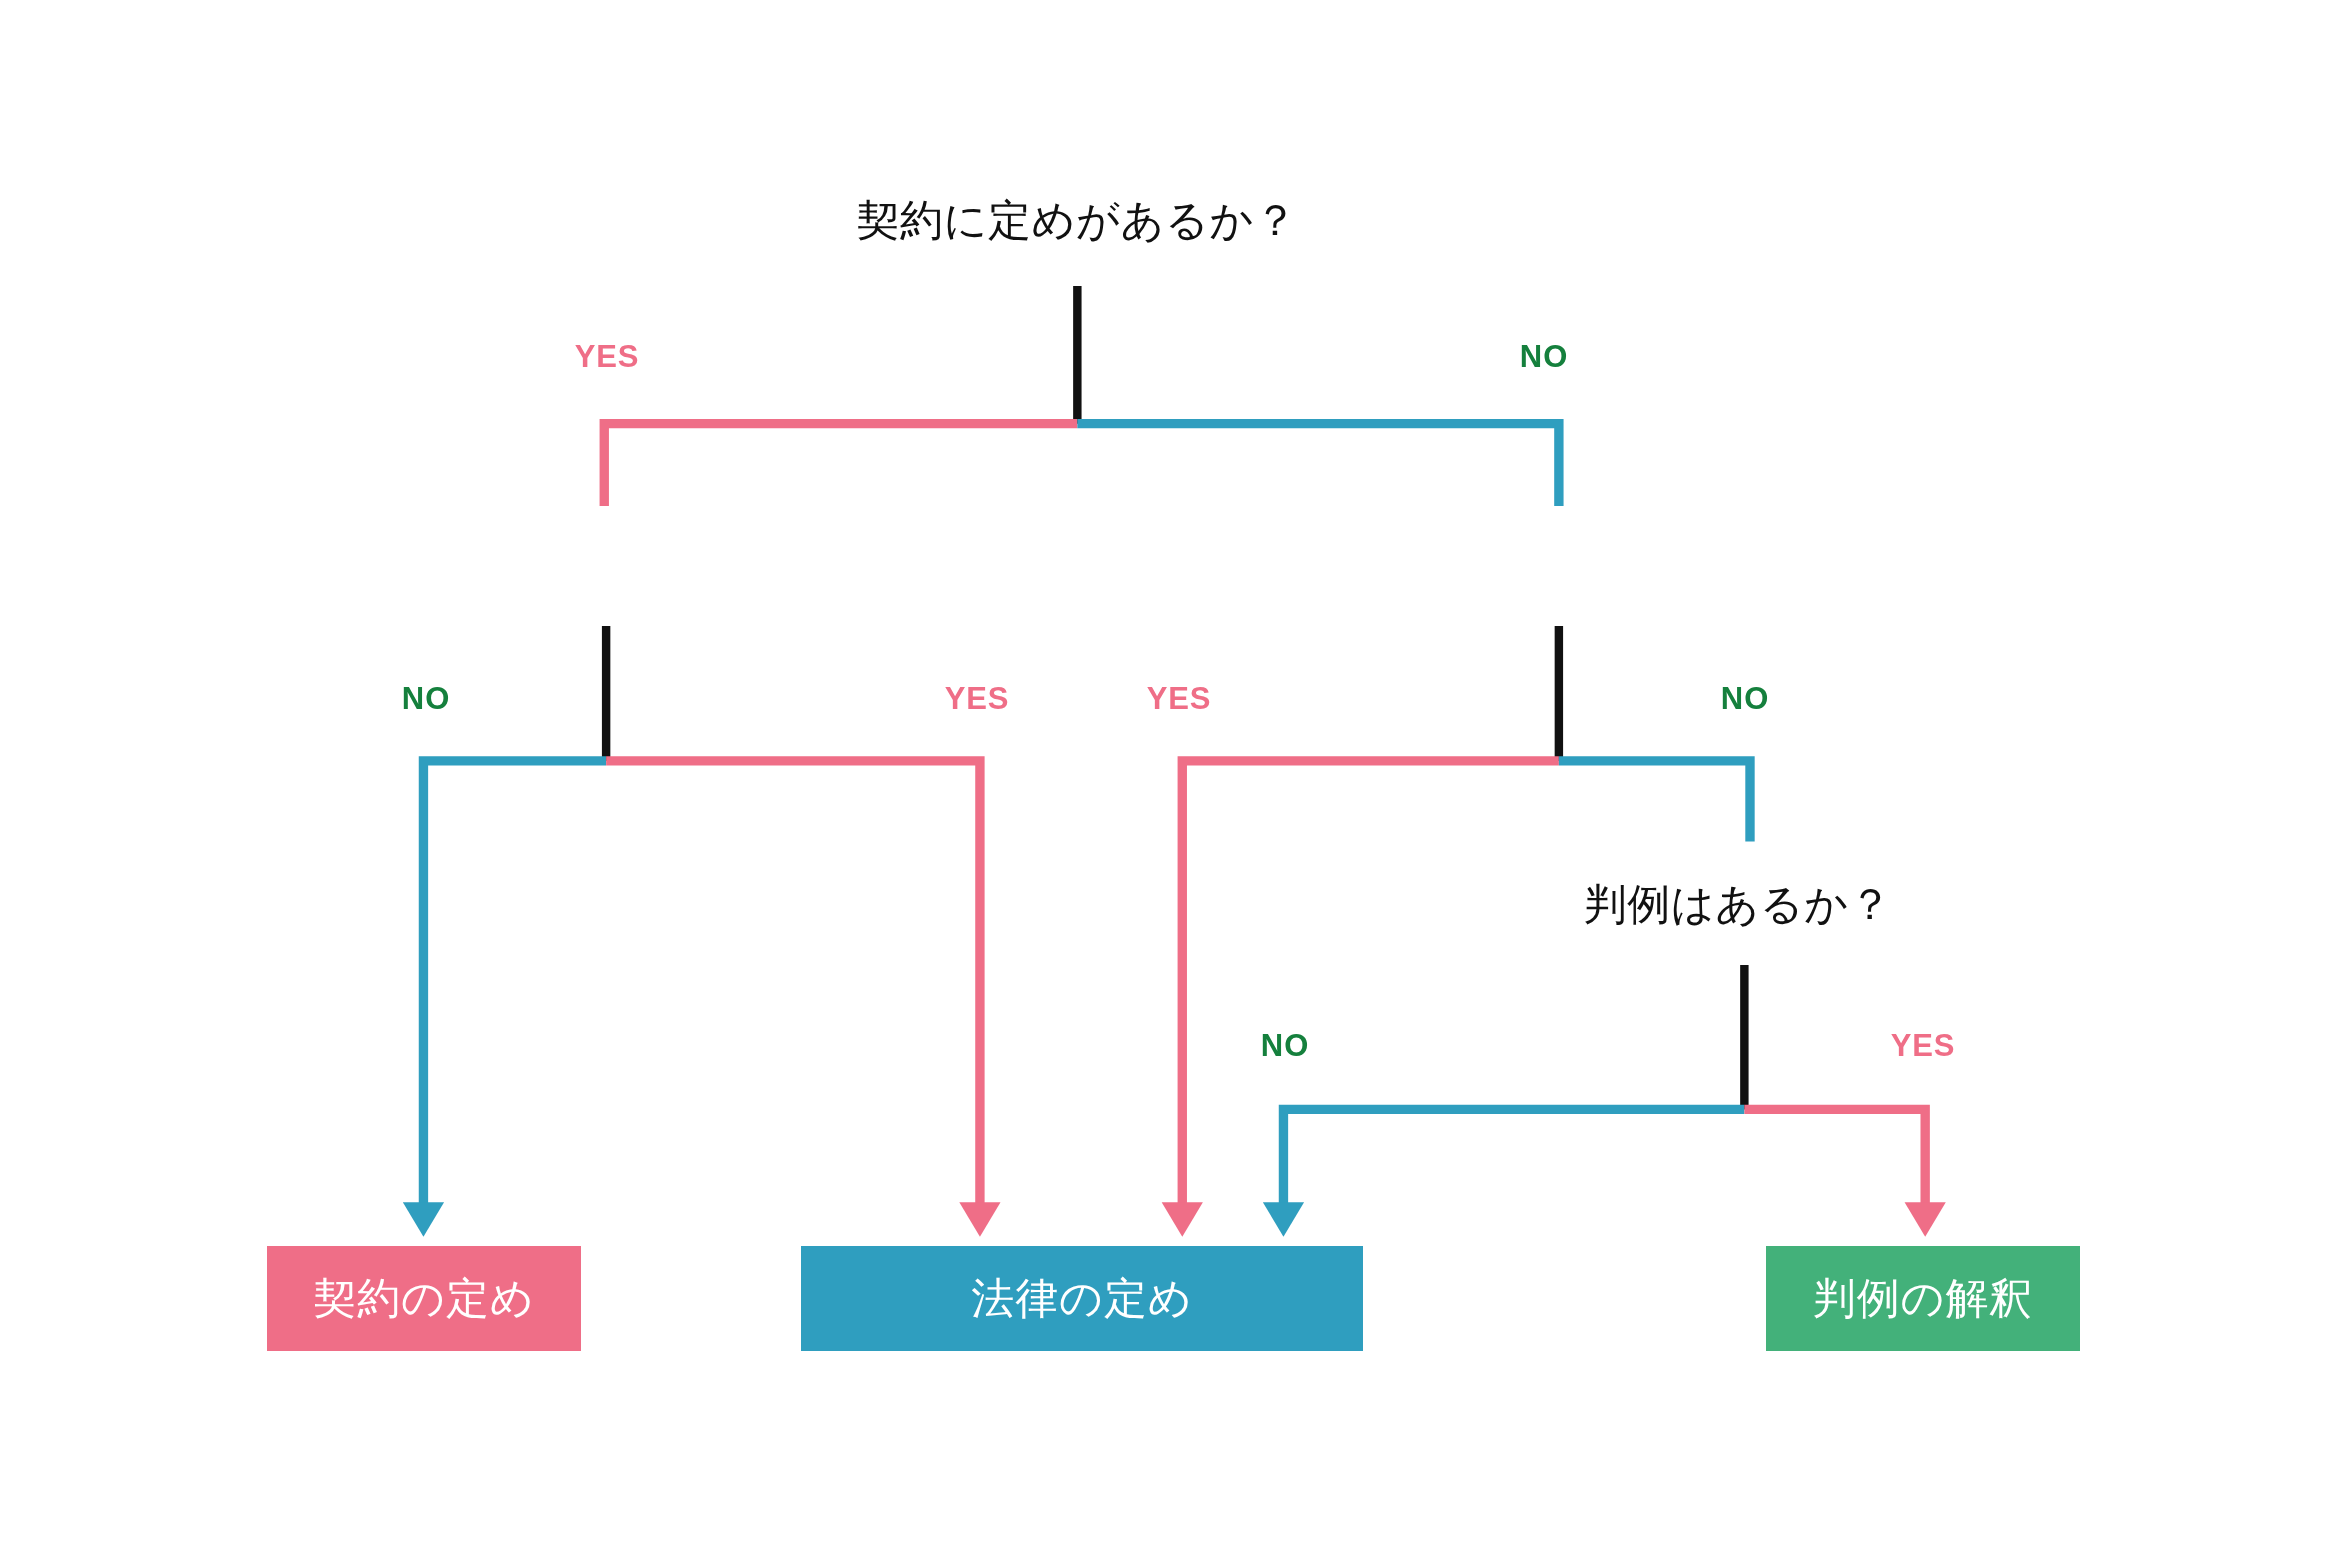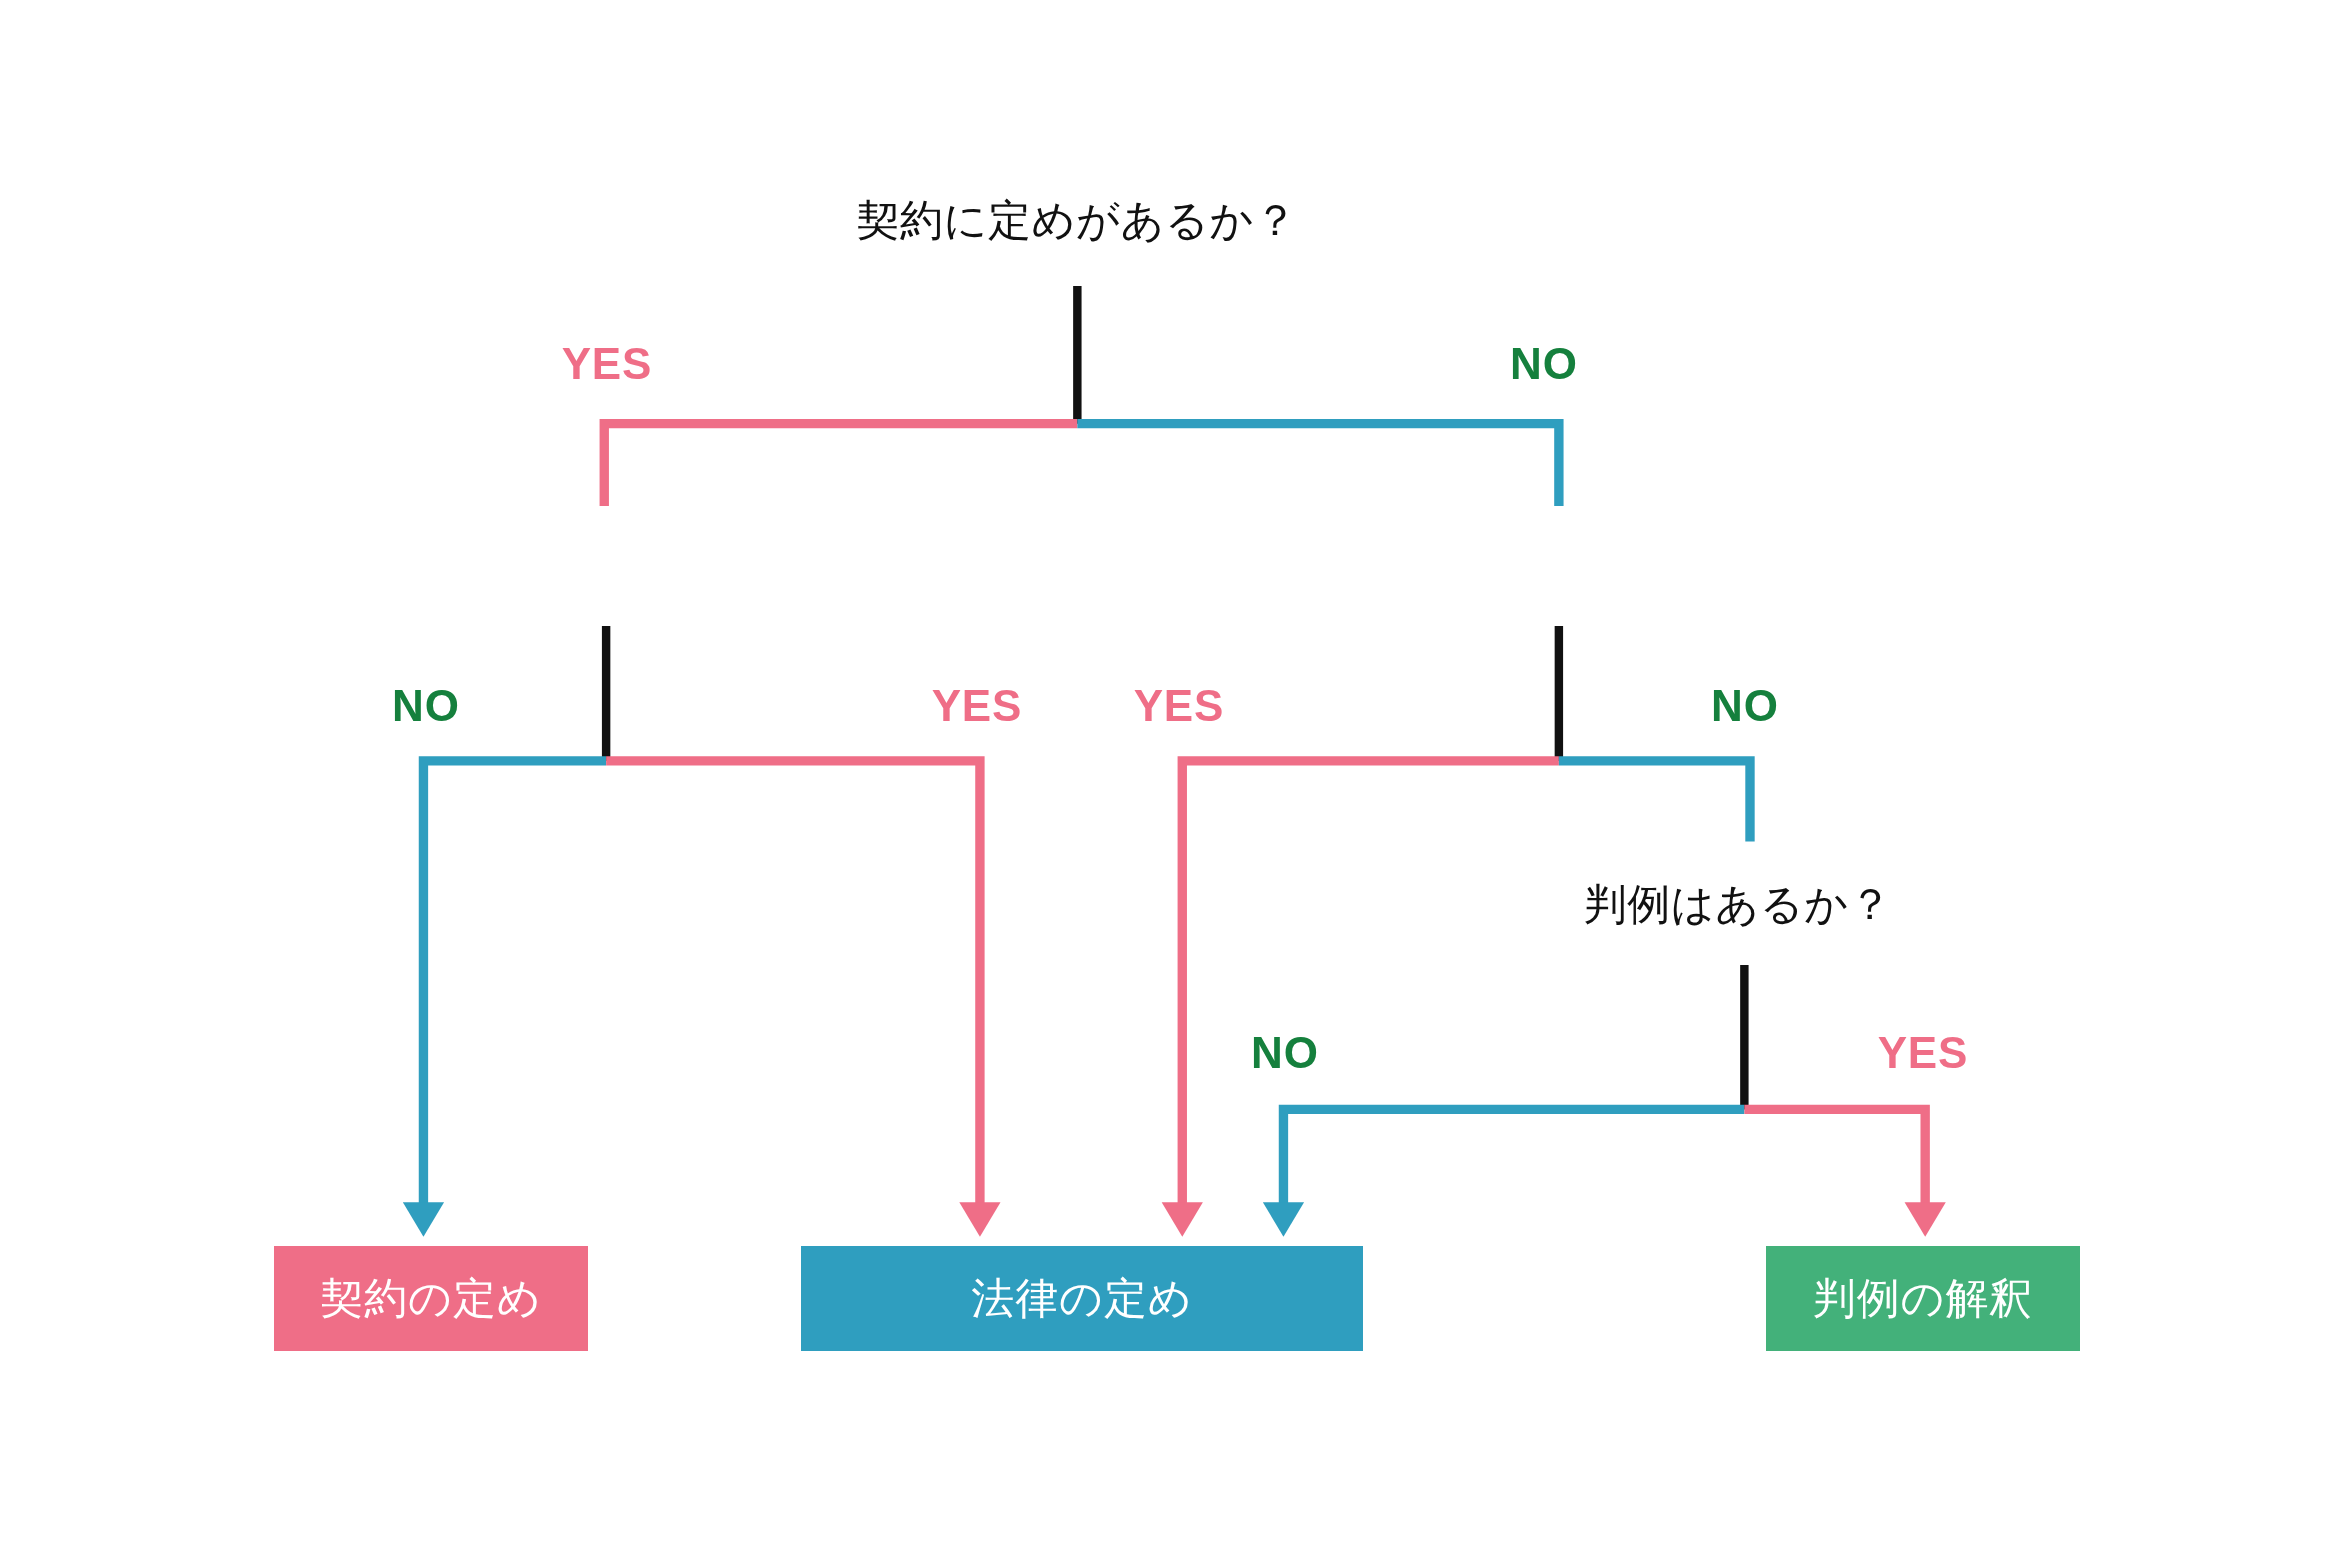--- a/index.html
+++ b/index.html
@@ -30,21 +30,21 @@
     color: #111111;
     font-size: 43px;
     font-weight: 400;
     white-space: nowrap;
     letter-spacing: 0.5px;
     transform: translateX(-50%);
     font-family: Liberation Mono, monospace;
   }
   .edge-label {
     position: absolute;
-    font-size: 44px;
+    font-size: 31px;
     font-weight: 700;
     white-space: nowrap;
     letter-spacing: 0.9px;
     transform: translateX(-50%);
     font-family: "Liberation Sans", "DejaVu Sans", sans-serif;
   }
   .edge-label.yes { color: #EF6E87; }
   .edge-label.no  { color: #15803d; }
 
   .term-box {
@@ -128,21 +128,21 @@
   <div class="edge-label yes" style="left:977px; top:681px;">YES</div>
 
   <div class="edge-label yes" style="left:1179px; top:681px;">YES</div>
 
   <div class="edge-label no" style="left:1745px; top:681px;">NO</div>
 
   <div class="edge-label no" style="left:1285px; top:1028px;">NO</div>
 
   <div class="edge-label yes" style="left:1923px; top:1028px;">YES</div>
 
-  <div class="term-box" style="left:267px; top:1246px; width:314px; height:105px; background:#EF6E87;margin-left:7px;">
+  <div class="term-box" style="left:267px; top:1246px; width:314px; height:105px; background:#EF6E87;">
     <span>契約の定め</span>
   </div>
 
   <div class="term-box" style="left:1766px; top:1246px; width:314px; height:105px; background:#43B17A;">
     <span>判例の解釈</span>
   </div>
 
   <div class="term-box" style="left:801px; top:1246px; width:562px; height:105px; background:#2F9EBF;">
     <span>法律の定め</span>
   </div>

